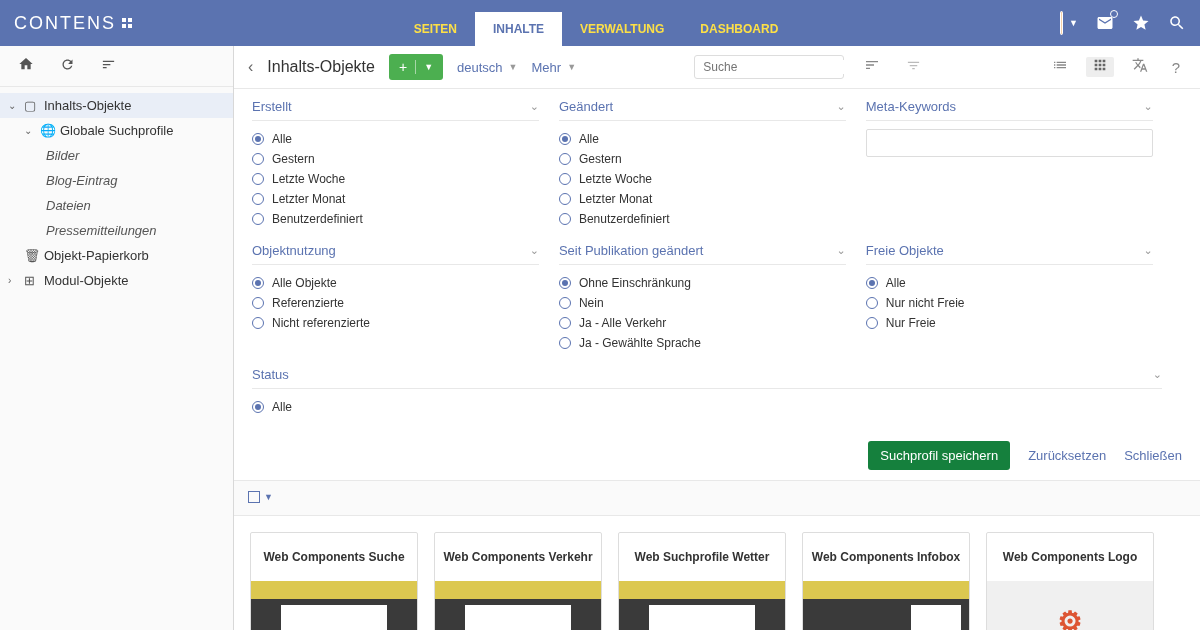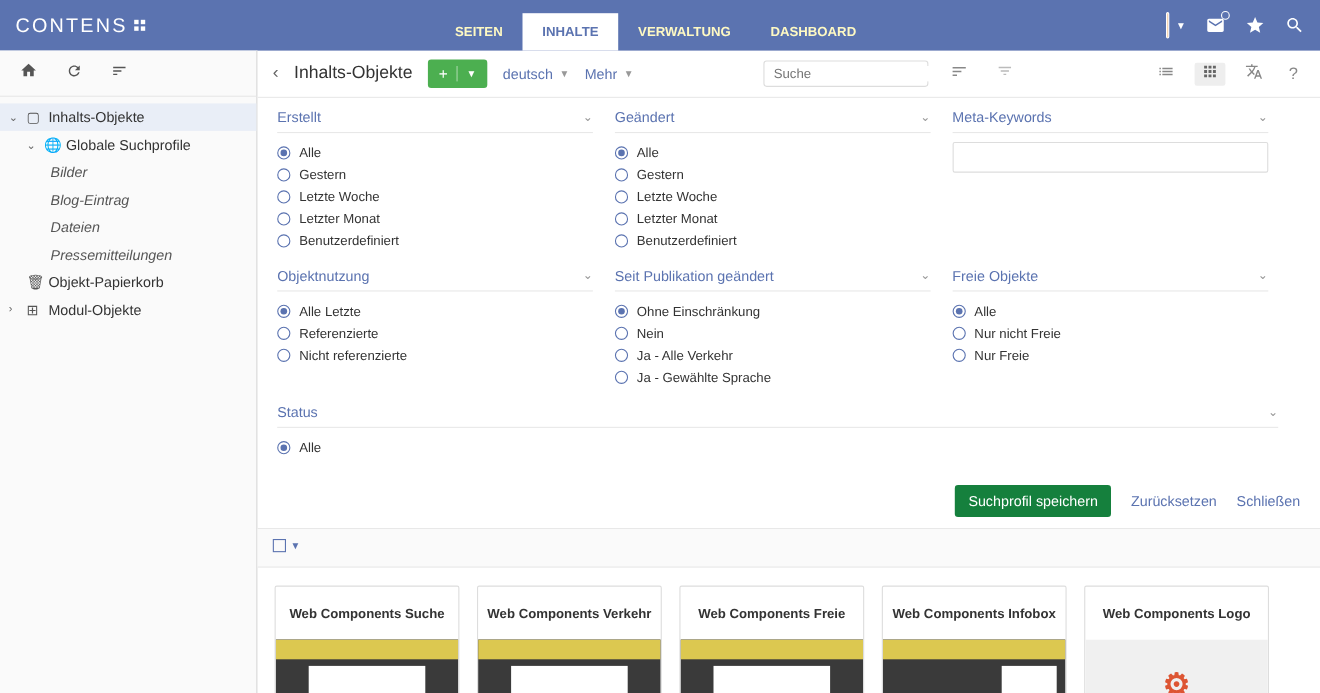--- a/index.html
+++ b/index.html
@@ -2,21 +2,21 @@
 <html><head>
 <meta charset="utf-8">
 <style>
 *{margin:0;padding:0;box-sizing:border-box;font-family:Arial,Helvetica,sans-serif}
 body{width:1200px;height:630px;overflow:hidden;background:#fff}
 .header{background:#5b73b0;height:46px;display:flex;align-items:center;padding:0 14px;color:#fff}
 .logo{font-size:18px;font-weight:400;letter-spacing:2px;display:flex;align-items:center;gap:6px}
 .logo-dots{display:inline-grid;grid-template-columns:repeat(2,4px);gap:2px}
 .logo-dots span{width:4px;height:4px;background:#fff}
 .nav-tabs{display:flex;margin-left:auto;height:100%;align-items:flex-end}
-.nav-tab{padding:10px 18px;color:#fef9c3;font-size:12px;font-weight:600;cursor:pointer}
+.nav-tab{padding:10px 18px;color:#fde047;font-size:12px;font-weight:600;cursor:pointer}
 .nav-tab.active{background:#fff;color:#5b73b0}
 .header-right{margin-left:auto;display:flex;align-items:center;gap:18px}
 .avatar{width:24px;height:24px;background:#f5d0a9;border-radius:3px;border:1px solid #fff}
 .hdr-icon{width:18px;height:18px;display:flex;align-items:center;justify-content:center;cursor:pointer;color:#fff}
 .hdr-icon svg{fill:#fff}
 .notif{position:relative}
 .notif-badge{position:absolute;top:-4px;right:-4px;width:8px;height:8px;background:#5b73b0;border:1px solid #fff;border-radius:50%}
 .body{display:flex;height:584px}
 .sidebar{width:234px;border-right:1px solid #d8d8d8;background:#fafafa}
 .sidebar-top{display:flex;align-items:center;gap:26px;padding:10px 18px;border-bottom:1px solid #e8e8e8}
@@ -258,21 +258,21 @@
             <span>Meta-Keywords</span>
             <span class="chev">⌄</span>
           </div><input class="meta-input" style=""></div>
         <div class="filter-col">
           <div class="filter-header">
             <span>Objektnutzung</span>
             <span class="chev">⌄</span>
           </div>
           <div class="radio-opt">
             <span class="radio checked"></span>
-            <span>Alle Letzte</span>
+            <span>Alle Objekte</span>
           </div>
           <div class="radio-opt">
             <span class="radio"></span>
             <span>Referenzierte</span>
           </div>
           <div class="radio-opt">
             <span class="radio"></span>
             <span>Nicht referenzierte</span>
           </div>
         </div>
@@ -355,21 +355,21 @@
           <div class="card-frame">
             <div class="card-title">Web Components Verkehr</div>
             <div class="card-thumb">
               <div class="thumb-header"></div>
               <div class="thumb-body"></div>
             </div>
           </div>
         </div>
         <div class="card">
           <div class="card-frame">
-            <div class="card-title">Web Components Freie</div>
+            <div class="card-title">Web Suchprofile Wetter</div>
             <div class="card-thumb">
               <div class="thumb-header"></div>
               <div class="thumb-body"></div>
             </div>
           </div>
         </div>
         <div class="card">
           <div class="card-frame">
             <div class="card-title">Web Components Infobox</div>
             <div class="card-thumb">

